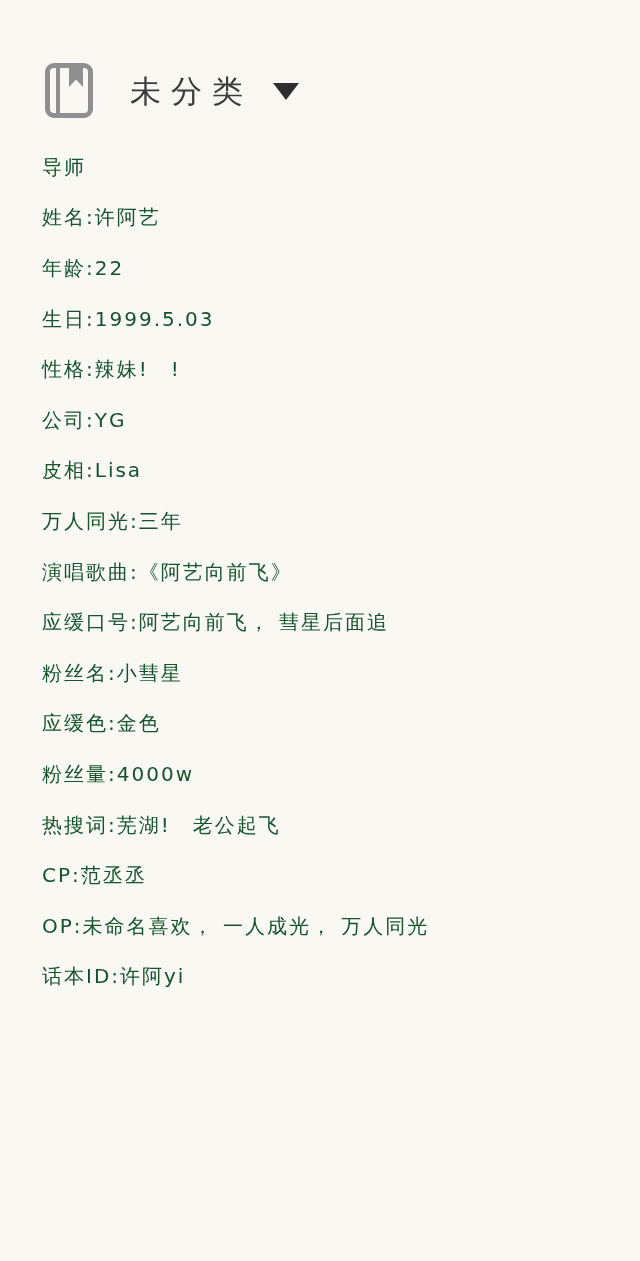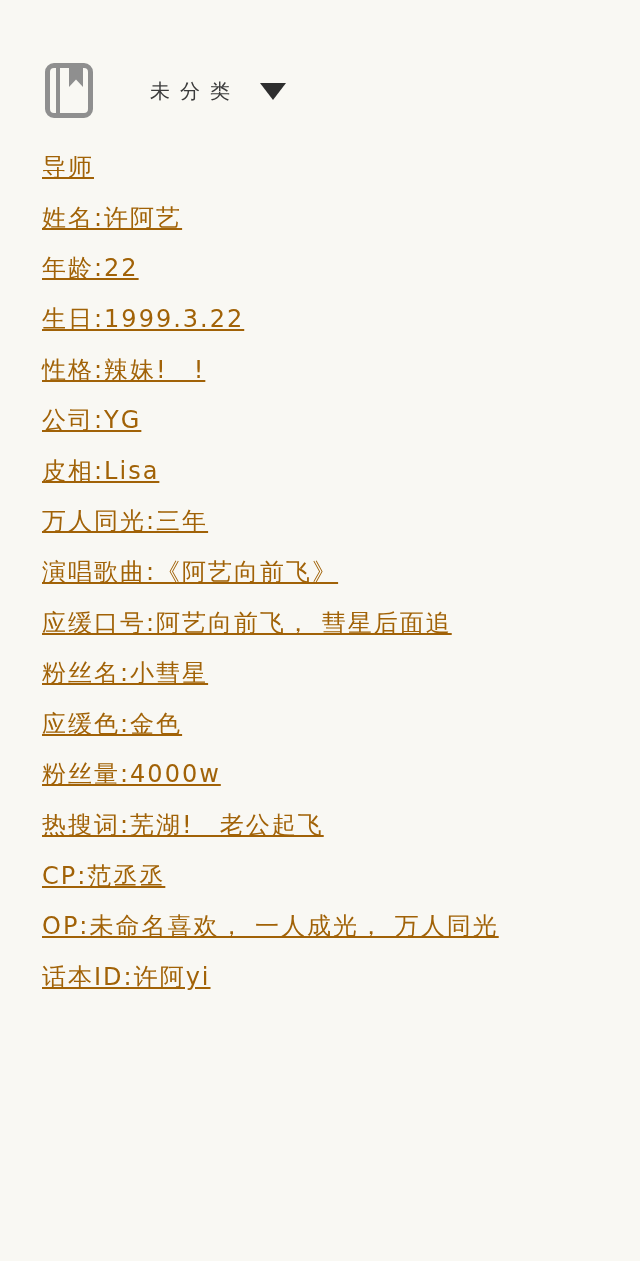--- a/index.html
+++ b/index.html
@@ -45,50 +45,48 @@
     clip-path: polygon(0 0, 100% 0, 100% 100%, 50% 62%, 0 100%);
   }
   .category-selector {
     position: absolute;
     left: 130px; top: 70px;
     display: flex;
     align-items: center;
     cursor: pointer;
   }
   .category-label {
-    font-size: 20px;
+    font-size: 31px;
     letter-spacing: 10px;
     color: #3b3b3b;
     line-height: 42px;
     white-space: nowrap;
-    margin-left: 20px;
   }
   .caret-down {
     width: 0; height: 0;
     margin-left: 20px;
     border-left: 13px solid transparent;
     border-right: 13px solid transparent;
     border-top: 17px solid #2e2e2e;
   }
 
   
   .note-body {
     position: absolute;
     left: 42px; top: 142px; right: 16px;
     cursor: text;
   }
   .note-line {
     height: 50.6px;
     display: flex;
     align-items: center;
-    font-size: 24px;
+    font-size: 20px;
     letter-spacing: 2px;
     white-space: pre;
-    color: #a16207;
-    text-decoration: underline;
+    color: #14532d;
   }
 </style>
 </head>
 <body>
 
 <div class="app">
 
   <div class="header">
     <div class="nb-icon">
       <span class="nb-spine"></span>
@@ -97,21 +95,21 @@
     <div class="category-selector">
       <span class="category-label">未分类</span>
       <span class="caret-down"></span>
     </div>
   </div>
 
   <div class="note-body">
     <div class="note-line">导师</div>
     <div class="note-line">姓名:许阿艺</div>
     <div class="note-line">年龄:22</div>
-    <div class="note-line">生日:1999.3.22</div>
+    <div class="note-line">生日:1999.5.03</div>
     <div class="note-line">性格:辣妹!　!</div>
     <div class="note-line">公司:YG</div>
     <div class="note-line">皮相:Lisa</div>
     <div class="note-line">万人同光:三年</div>
     <div class="note-line">演唱歌曲:《阿艺向前飞》</div>
     <div class="note-line">应缓口号:阿艺向前飞， 彗星后面追</div>
     <div class="note-line">粉丝名:小彗星</div>
     <div class="note-line">应缓色:金色</div>
     <div class="note-line">粉丝量:4000w</div>
     <div class="note-line">热搜词:芜湖!　老公起飞</div>

